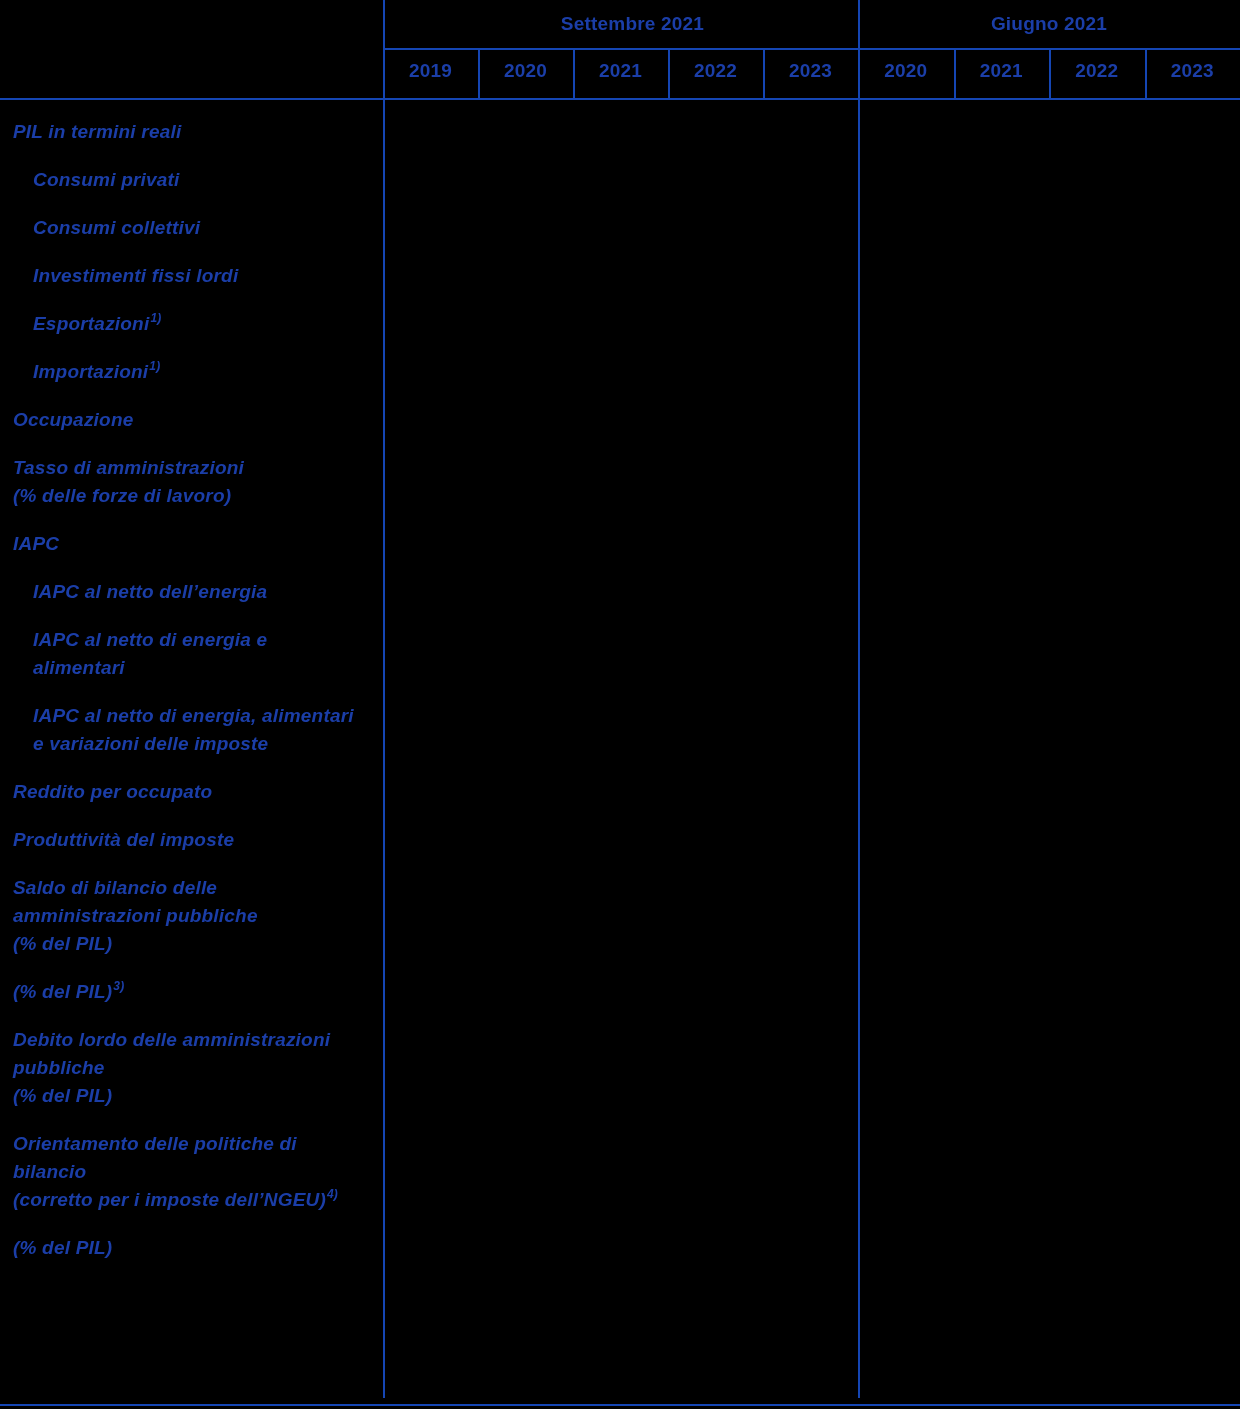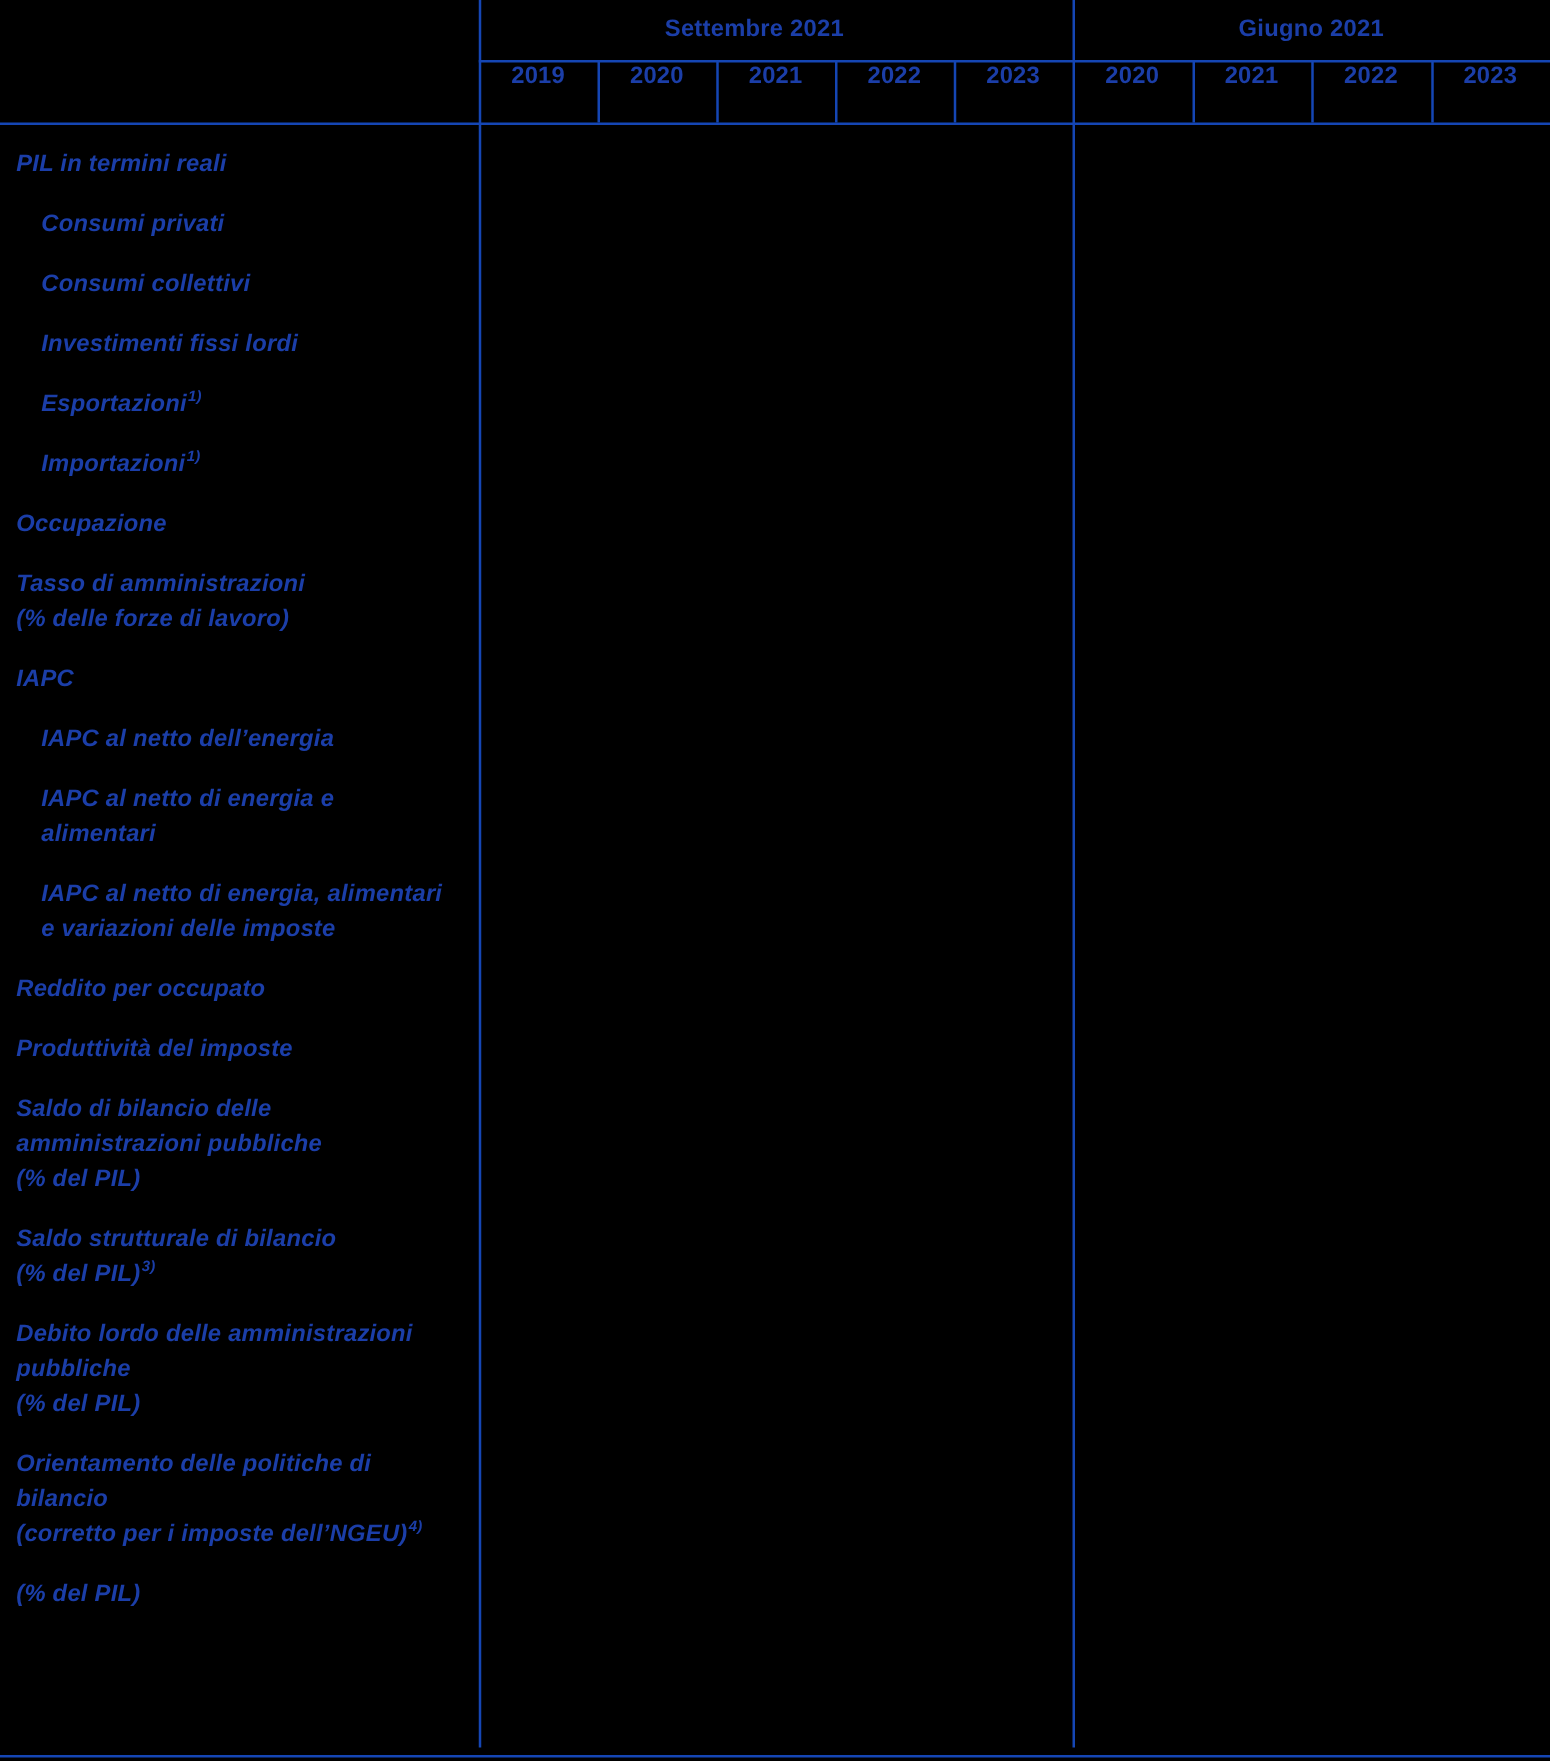--- a/index.html
+++ b/index.html
@@ -46,25 +46,25 @@
   .season {
     position: absolute;
     top: 0;
     height: 48px;
     display: flex;
     align-items: center;
     justify-content: center;
     font-size: 19px;
     letter-spacing: 0.2px;
   }
-  .season-settembre { left: 366px; width: 475px; }
+  .season-settembre { left: 395px; width: 475px; }
   .season-giugno    { left: 858px; width: 382px; }
   .year-cell {
     position: absolute;
-    top: 36px;
+    top: 46px;
     height: 50px;
     display: flex;
     align-items: center;
     justify-content: center;
     font-size: 19px;
     letter-spacing: 0.2px;
   }
   
   .row-labels {
     position: absolute;
@@ -178,21 +178,20 @@
       </div>
       <div class="row">
         <div class="line"><span>Produttività del imposte</span></div>
       </div>
       <div class="row">
         <div class="line"><span>Saldo di bilancio delle</span></div>
         <div class="line"><span>amministrazioni pubbliche</span></div>
         <div class="line"><span>(% del PIL)</span></div>
       </div>
       <div class="row">
-        <div class="line"><span>Saldo strutturale di bilancio</span></div>
         <div class="line"><span>(% del PIL)</span><sup class="fn">3)</sup></div>
       </div>
       <div class="row">
         <div class="line"><span>Debito lordo delle amministrazioni</span></div>
         <div class="line"><span>pubbliche</span></div>
         <div class="line"><span>(% del PIL)</span></div>
       </div>
       <div class="row">
         <div class="line"><span>Orientamento delle politiche di</span></div>
         <div class="line"><span>bilancio</span></div>

